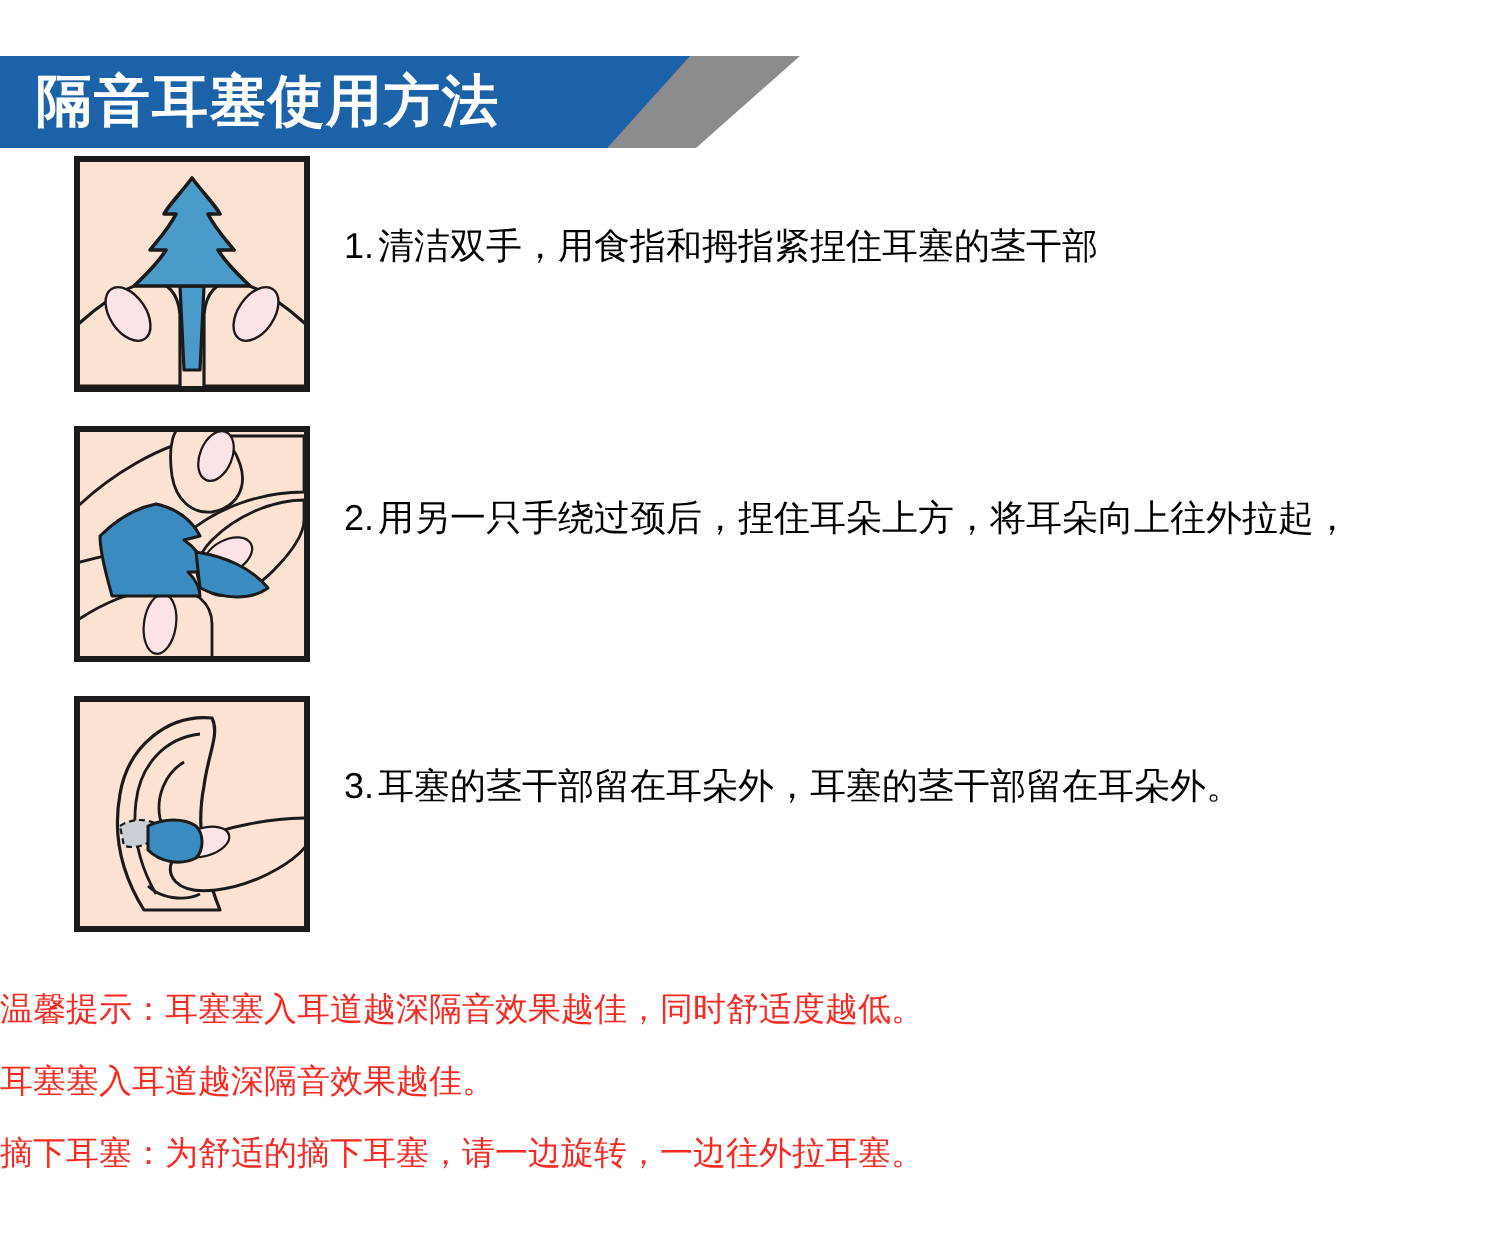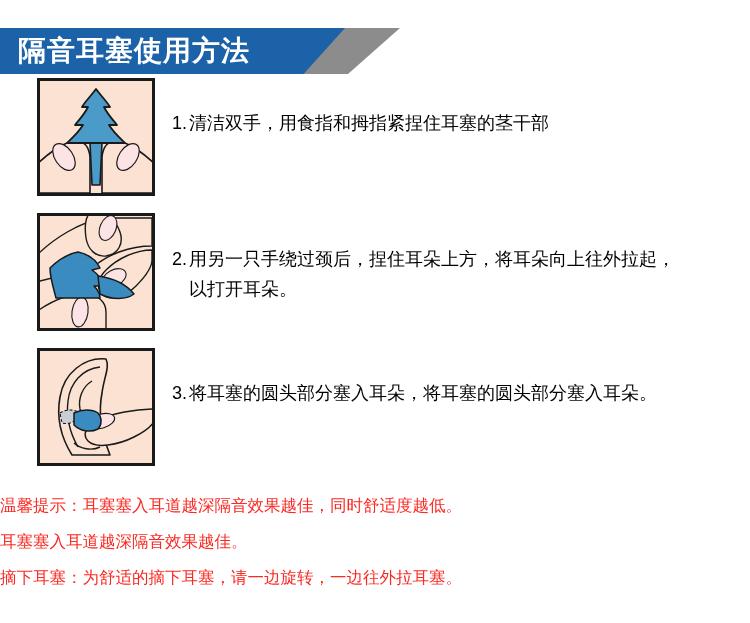--- a/index.html
+++ b/index.html
@@ -176,21 +176,20 @@
                  L52 54 C58 58 62 64 64 70
                  L54 70 C58 74 60 78 60 82
                  L16 82
                  C14 74 10 62 10 52 Z" fill="#3a8cc0" stroke="#1a1a1a" stroke-width="1.5" stroke-linejoin="round"></path>
 
         <path d="M58 60 C72 62 86 68 94 78 C86 84 72 84 60 78 Z" fill="#3a8cc0" stroke="#1a1a1a" stroke-width="1.5" stroke-linejoin="round"></path>
       </svg>
     </div>
     <div class="step-text">
       <span class="num">2.</span><span>用另一只手绕过颈后，捏住耳朵上方，将耳朵向上往外拉起，</span>
-      <span class="cont">以打开耳朵。</span>
     </div>
   </div>
 
   <div class="step-row row3">
     <div class="panel">
       <svg viewBox="0 0 112 112" xmlns="http://www.w3.org/2000/svg">
         <rect x="0" y="0" width="112" height="112" fill="#fbe2d2"></rect>
 
         <path d="M66 8 C44 6 24 22 20 46 C16 68 22 88 32 104 L70 104 C62 84 58 62 62 42 C64 26 70 16 66 8 Z" fill="#fbe2d2" stroke="#1a1a1a" stroke-width="1.6" stroke-linejoin="round"></path>
 
@@ -202,21 +201,21 @@
 
         <path d="M34 92 C40 98 52 100 60 96" fill="none" stroke="#1a1a1a" stroke-width="1.4"></path>
 
         <path d="M116 58 C96 58 72 62 56 70 C46 75 42 84 48 90 C56 98 78 94 94 86 C106 80 116 72 116 64 Z" fill="#fbe2d2" stroke="#1a1a1a" stroke-width="1.5" stroke-linejoin="round"></path>
         <ellipse cx="62" cy="70" rx="13" ry="7" transform="rotate(-16 62 70)" fill="#fbe3e6" stroke="#1a1a1a" stroke-width="1.1"></ellipse>
 
         <path d="M34 62 C42 58 52 58 58 62 C62 66 62 74 58 78 C50 82 40 80 34 74 Z" fill="#3a8cc0" stroke="#1a1a1a" stroke-width="1.5" stroke-linejoin="round"></path>
       </svg>
     </div>
     <div class="step-text">
-      <span class="num">3.</span><span>将耳塞的圆头部分塞入耳朵，将耳塞的圆头部分塞入耳朵。</span>
+      <span class="num">3.</span><span>耳塞的茎干部留在耳朵外，耳塞的茎干部留在耳朵外。</span>
     </div>
   </div>
 
 </div>
 
 <div class="notes">
   <div class="note-line">温馨提示：耳塞塞入耳道越深隔音效果越佳，同时舒适度越低。</div>
   <div class="note-line">耳塞塞入耳道越深隔音效果越佳。</div>
   <div class="note-line">摘下耳塞：为舒适的摘下耳塞，请一边旋转，一边往外拉耳塞。</div>
 </div>

